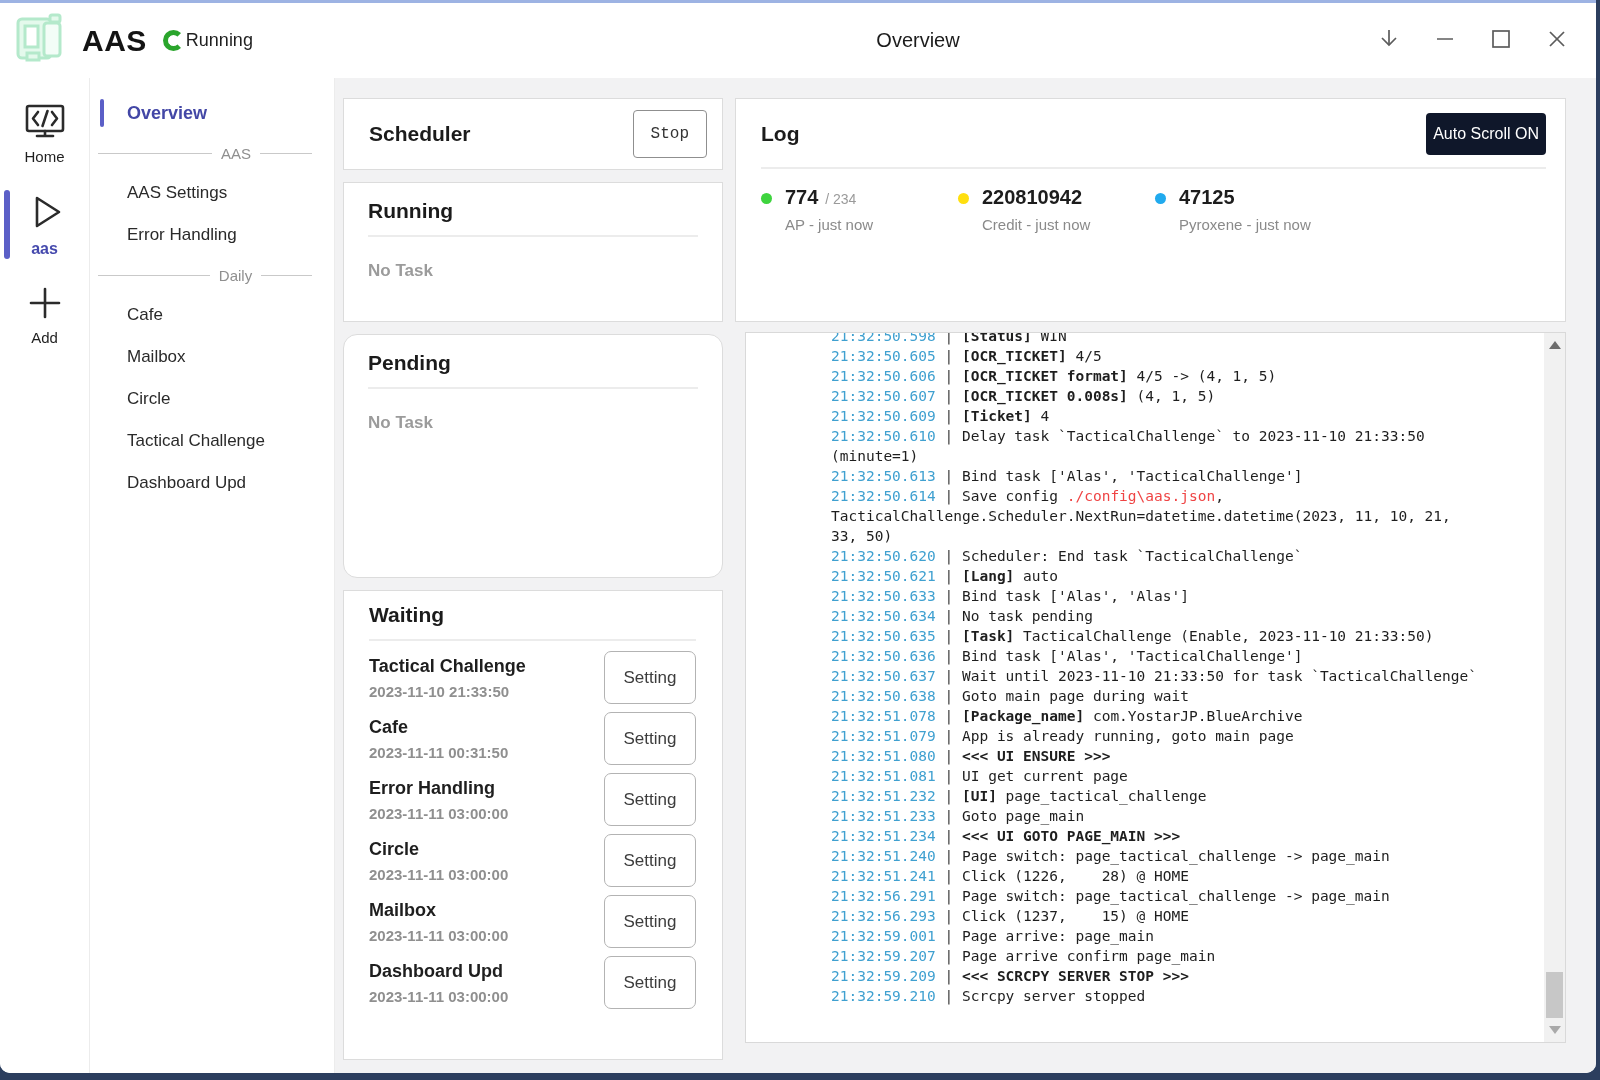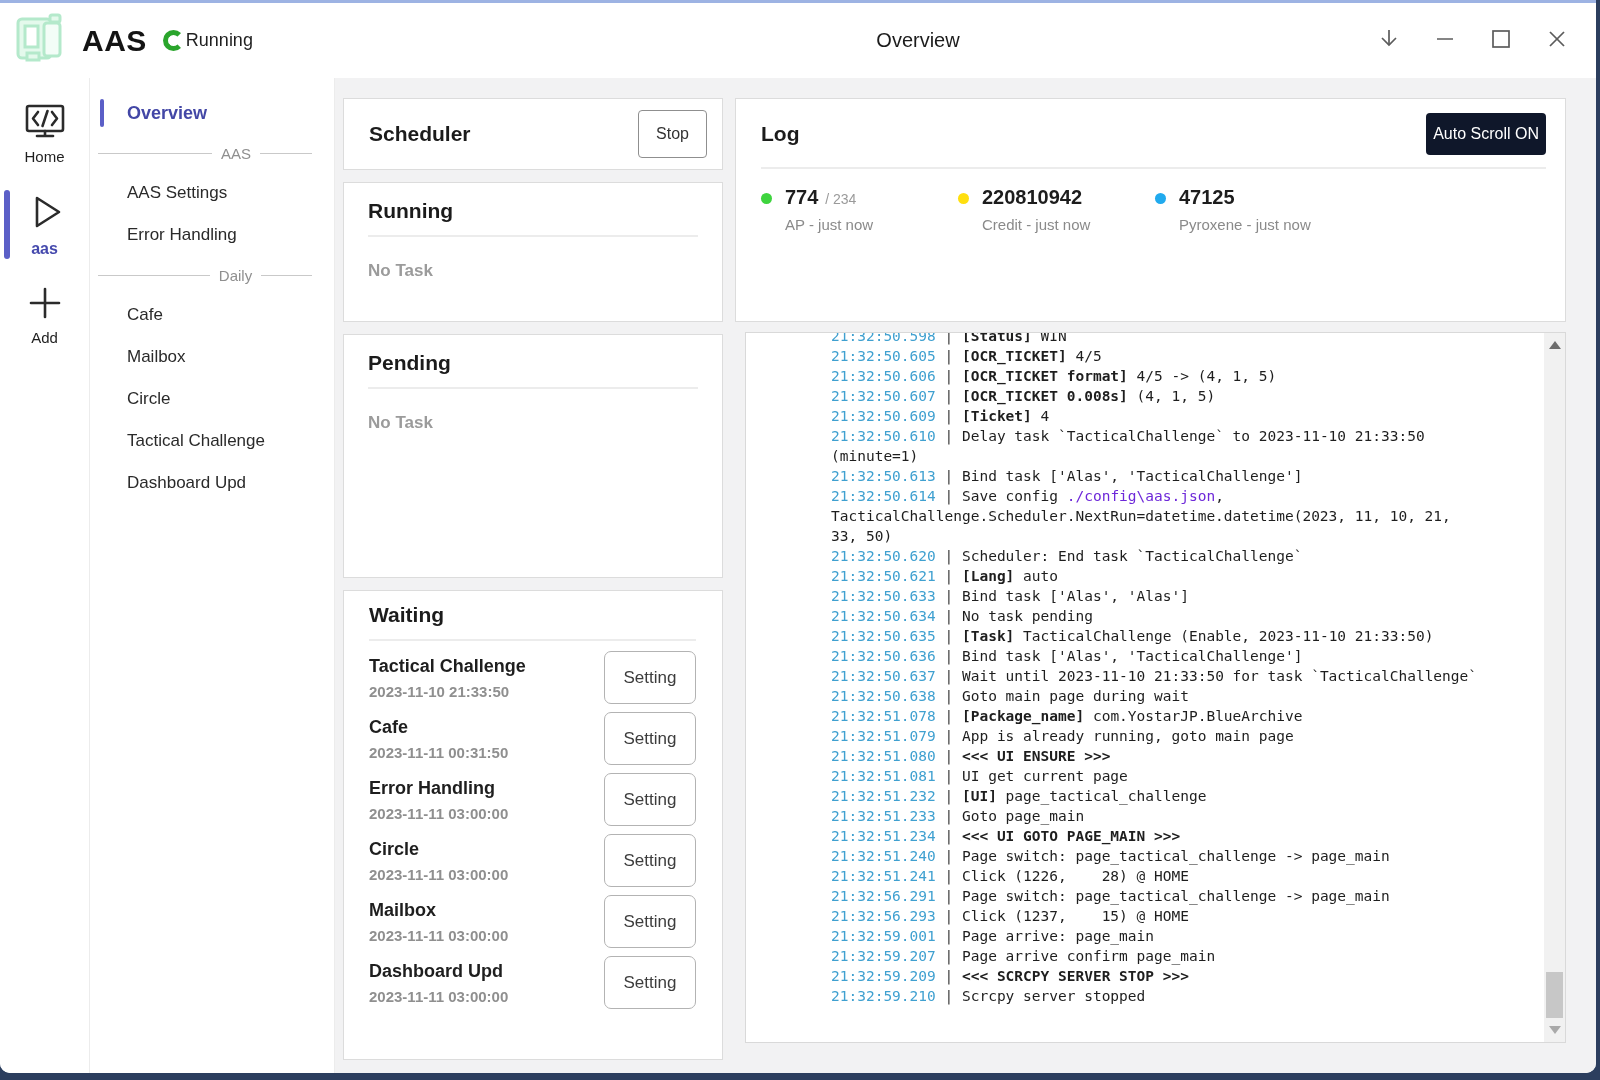--- a/index.html
+++ b/index.html
@@ -44,26 +44,26 @@
   .main { flex:1; min-width:0; background:#f2f2f3; padding:20px 30px 0 8px; display:flex; gap:12px; }
   .col-left { width:380px; flex:0 0 auto; display:flex; flex-direction:column; gap:12px; }
   .col-right { flex:1; min-width:0; display:flex; flex-direction:column; gap:10px; }
 
   .card { background:#fff; border:1px solid #dcdcdc; }
   h2.card-title { font-size:21px; font-weight:700; color:#1b1b1b; }
   .divider { height:2px; background:#ececec; margin-top:12px; }
 
   
   .scheduler { height:72px; display:flex; align-items:center; justify-content:space-between; padding:0 15px 0 25px; }
-  .btn-outline { border:1px solid #8f8f8f; background:#fff; color:#333; font-size:16px; padding:14px 17px; border-radius:4px; cursor:pointer; font-family:Liberation Sans, sans-serif; }
+  .btn-outline { border:1px solid #8f8f8f; background:#fff; color:#333; font-size:16px; padding:14px 17px; border-radius:4px; cursor:pointer; font-family:Liberation Mono, monospace; }
 
   
   .panel { padding:16px 24px; }
   .running { height:140px; }
-  .pending { height:244px; }
+  .pending { height:244px;border-radius:14px; }
   .no-task { text-align:left; color:#9b9b9b; font-size:17px; font-weight:700; margin-top:24px; }
 
   
   .waiting { height:470px; padding:12px 26px 0 25px; }
   .wait-row { display:flex; align-items:center; justify-content:space-between; height:61px; }
   .wait-rows { margin-top:6px; }
   .w-name { font-size:18px; font-weight:700; color:#1e1e1e; }
   .w-date { font-size:15px; font-weight:700; color:#8f8f8f; margin-top:6px; }
   .btn-setting { border:1px solid #b3b3b3; background:#fff; color:#3c3c3c; font-size:17px; width:92px; height:53px; border-radius:7px; cursor:pointer; font-family:inherit; }
 
@@ -81,21 +81,21 @@
   
   .console { flex:1; position:relative; background:#fff; border:1px solid #d9d9d9;
     margin:0 0 30px 10px; overflow:hidden; padding:2px 34px 0 13px;
     font-family:"DejaVu Sans Mono",monospace; font-size:14.5px; line-height:20px; color:#1e1e1e; }
   .log-inner { margin-top:-9px; }
   .log-entry { padding-left:72px; text-indent:-72px; white-space:pre-wrap; word-break:break-word; }
   .lvl { display:inline-block; width:72px; color:#2b8fa6; }
   .time { color:#3fa0d0; }
   .sep { color:#3c3c3c; }
   .b { font-weight:700; }
-  .magenta { color:#6d28d9; }
+  .magenta { color:#ef4444; }
 
   
   .vscroll { position:absolute; top:0; right:0; bottom:0; width:21px; background:#f1f1f1; }
   .sb-up, .sb-down { position:absolute; left:0; width:21px; height:20px; display:flex; align-items:center; justify-content:center; cursor:pointer; }
   .sb-up { top:2px; } .sb-down { bottom:2px; }
   .tri-up { width:0; height:0; border-left:6px solid transparent; border-right:6px solid transparent; border-bottom:8px solid #6e6e6e; }
   .tri-down { width:0; height:0; border-left:6px solid transparent; border-right:6px solid transparent; border-top:8px solid #a9a9a9; }
   .sb-thumb { position:absolute; left:2px; right:2px; bottom:24px; height:46px; background:#c7c7c7; cursor:pointer; }
 </style>
 </head>

